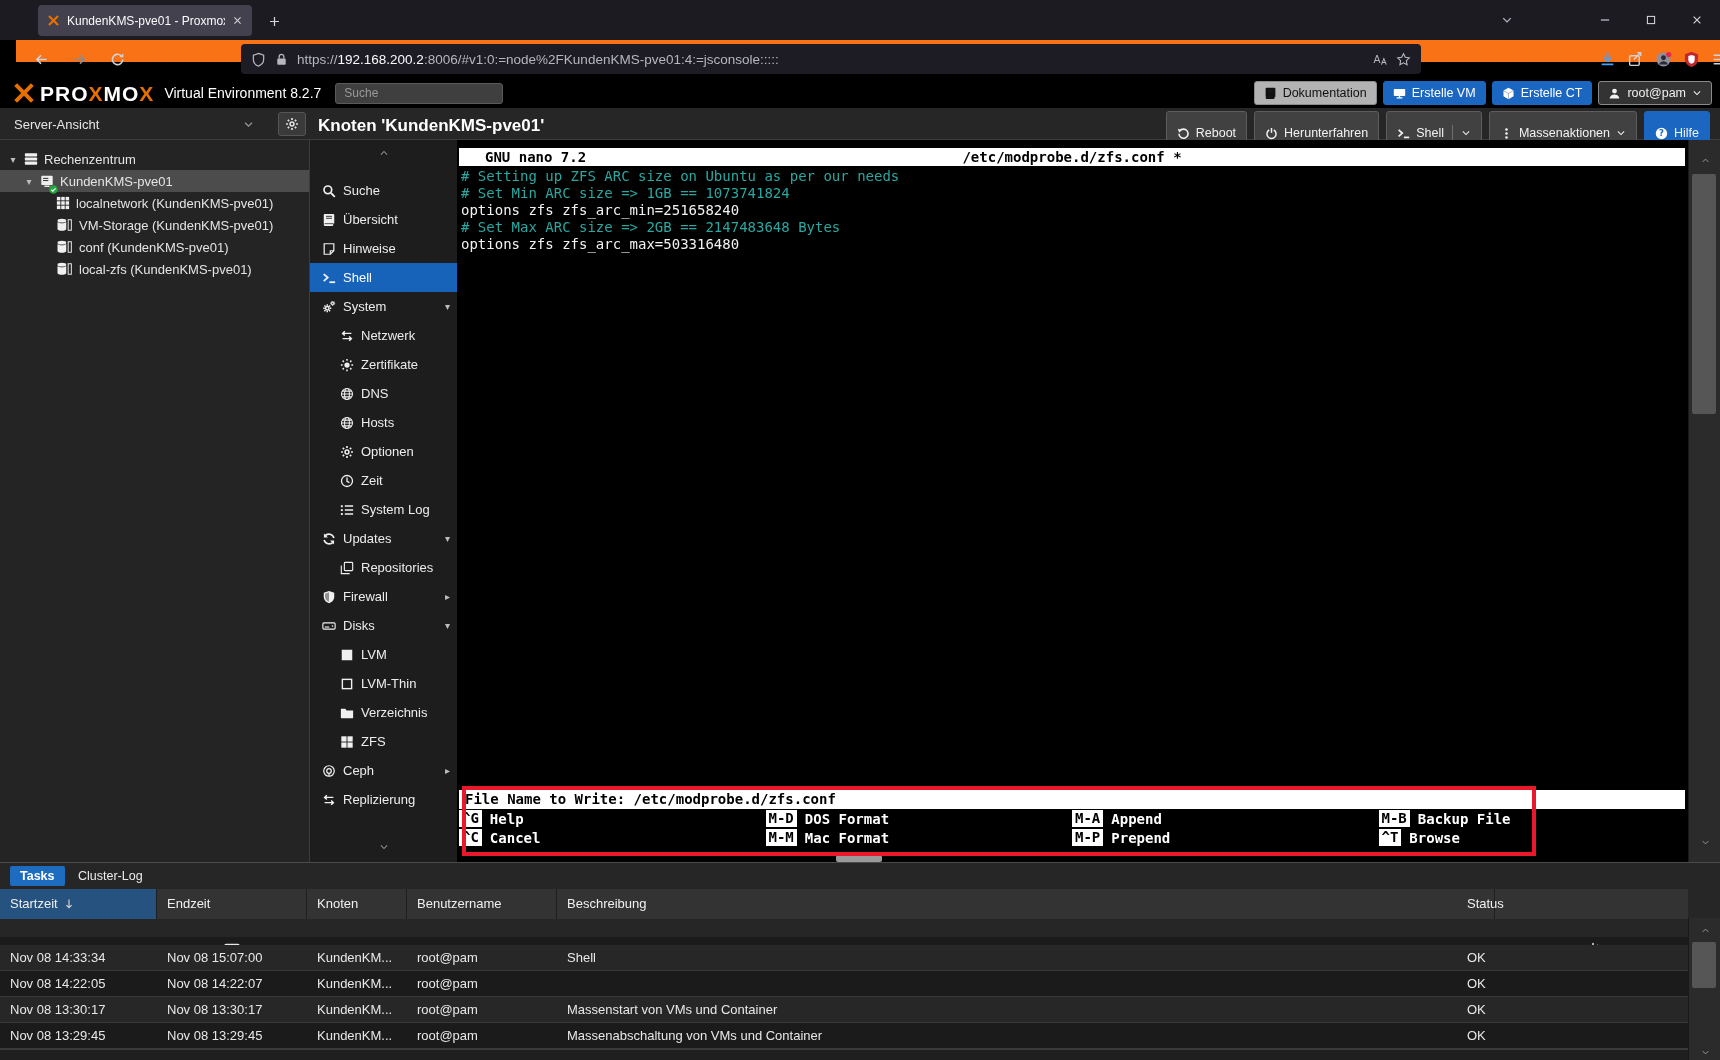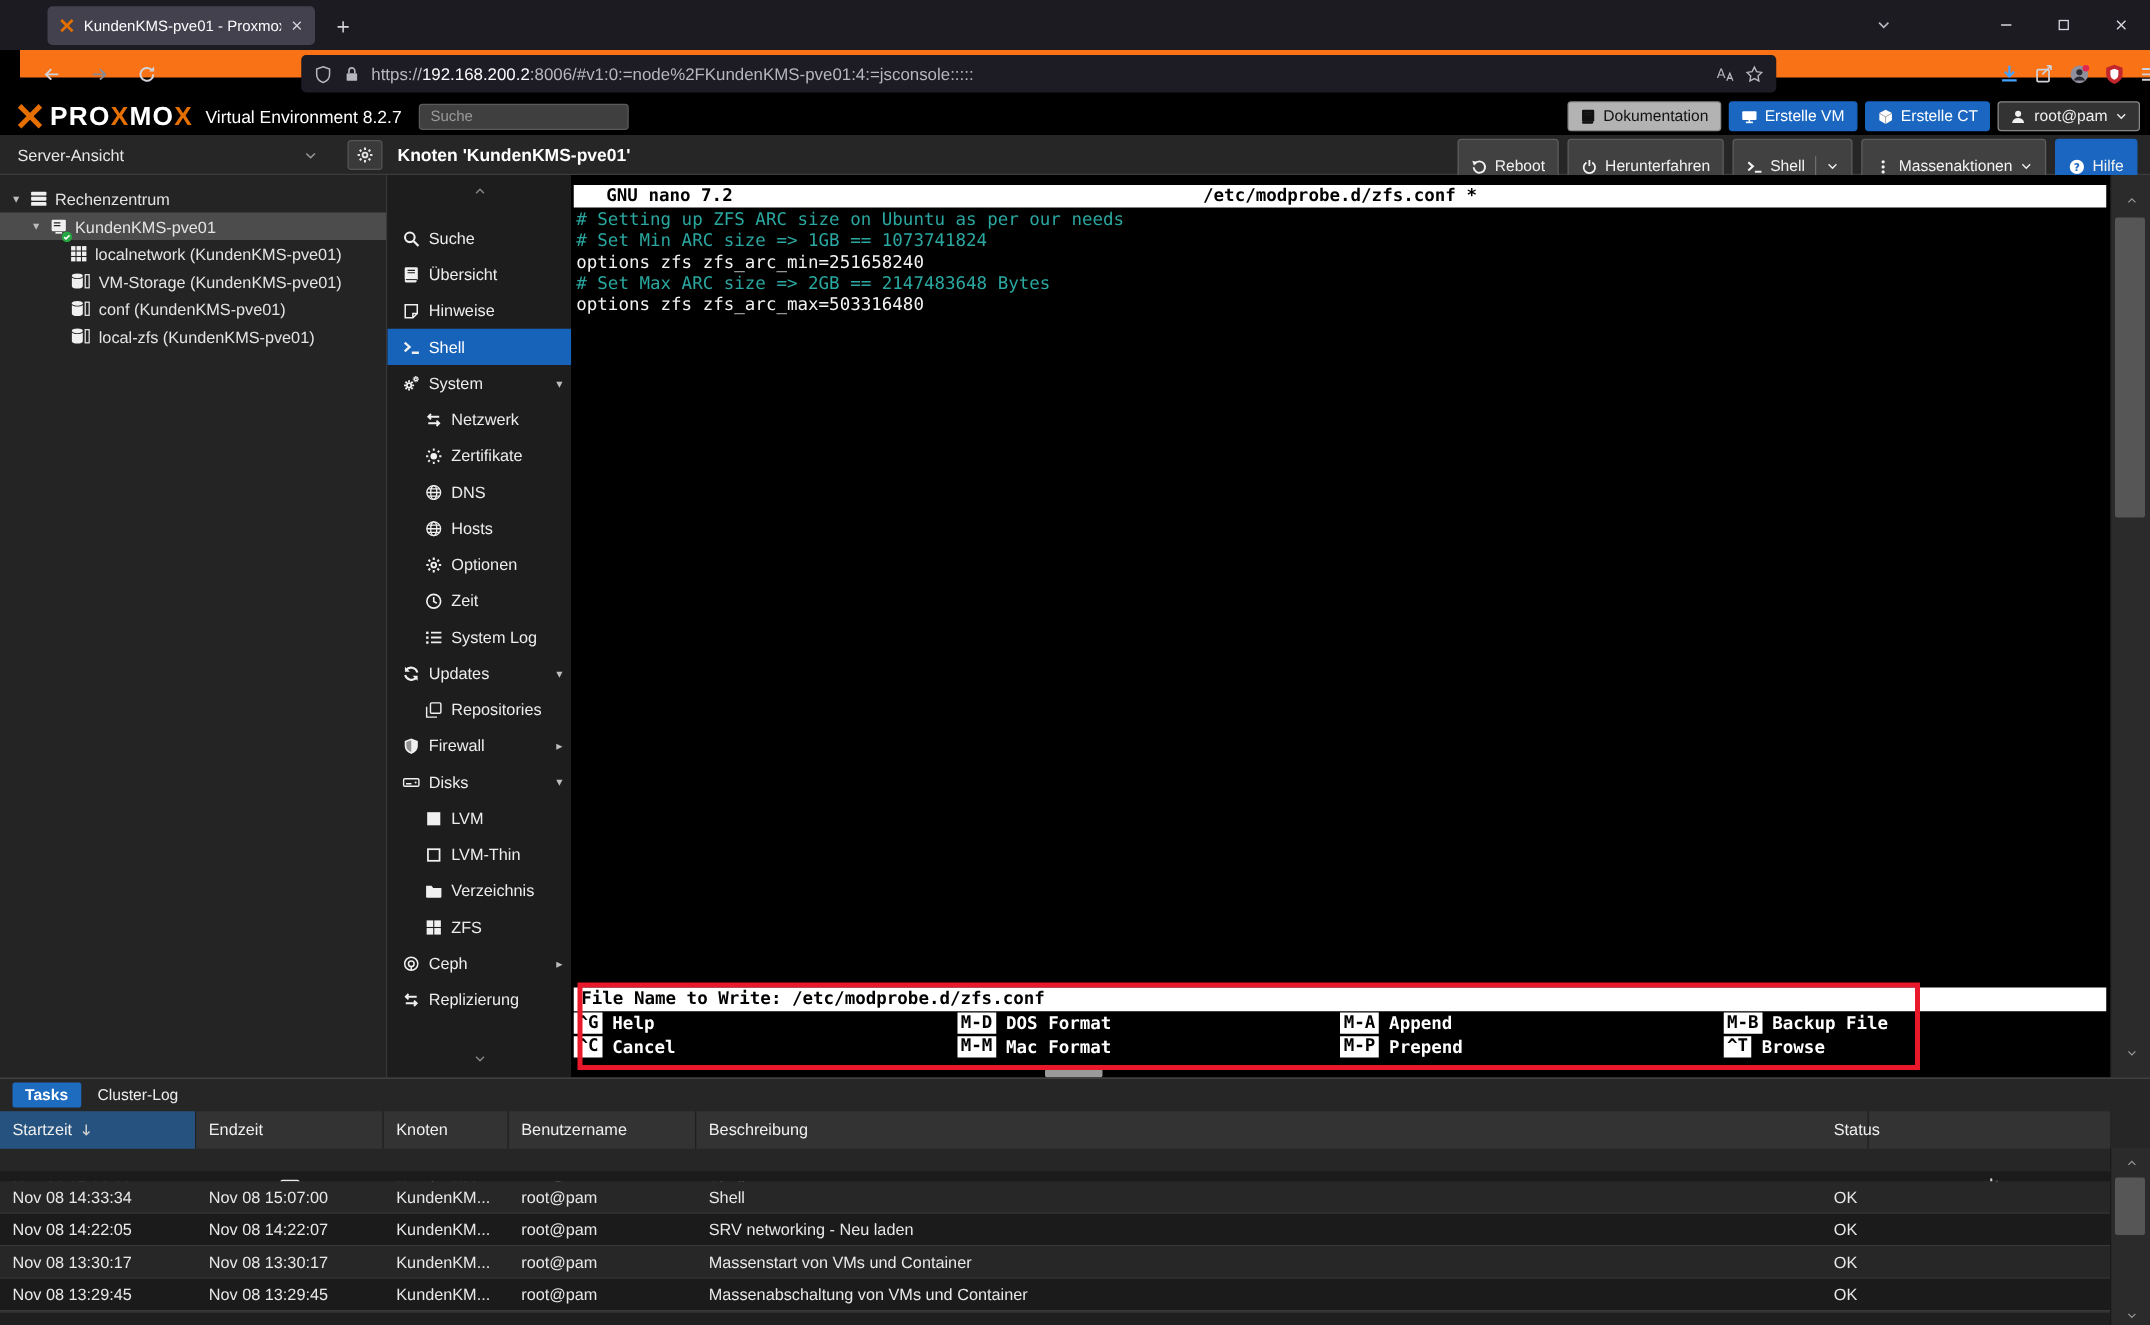--- a/index.html
+++ b/index.html
@@ -57,21 +57,21 @@
   .hbtn.dark{background:#333;color:#f0f0f0;border:1px solid #8a8a8a;}
 
   
   .strip{position:absolute;left:0;top:108px;width:1720px;height:32px;background:#262626;border-bottom:1px solid #3c3c3c;
          box-sizing:border-box;}
   .view-select{position:absolute;left:8px;top:5px;width:252px;height:22px;color:#e6e6e6;font-size:13px;display:flex;
          align-items:center;justify-content:space-between;padding:0 6px;box-sizing:border-box;}
   .view-select .ic{width:11px;height:11px;color:#9a9a9a;}
   .gearbtn{position:absolute;left:278px;top:4px;width:28px;height:24px;background:#3a3a3a;border:1px solid #555;
          border-radius:3px;display:flex;align-items:center;justify-content:center;color:#e6e6e6;box-sizing:border-box;}
-  .node-title{position:absolute;left:318px;top:8px;color:#fff;font-size:14px;font-weight:bold;}
+  .node-title{position:absolute;left:318px;top:8px;color:#fff;font-size:17px;font-weight:bold;}
   .tool-right{position:absolute;right:10px;top:3px;display:flex;gap:7px;}
   .tbtn{height:44px;display:flex;align-items:center;gap:6px;padding:0 10px;background:#414141;border:1px solid #5d5d5d;
         border-radius:3px;color:#f2f2f2;font-size:12.5px;box-sizing:border-box;}
   .tbtn .ic{width:13px;height:13px;}
   .tbtn.blue{background:#1a66c0;border-color:#1a66c0;}
   .tbtn .divider{width:1px;height:16px;background:#6e6e6e;margin:0 2px;}
   .tbtn .carr{width:10px;height:10px;}
 
   
   .tree-panel{position:absolute;left:0;top:140px;width:310px;height:722px;background:#242424;
@@ -874,21 +874,20 @@
       <div class="td col-n">KundenKM...</div>
       <div class="td col-u">root@pam</div>
       <div class="td col-d">Shell</div>
       <div class="td col-st">OK</div>
     </div>
     <div class="trow odd" style="top:108px">
       <div class="td col-s">Nov 08 14:22:05</div>
       <div class="td col-e">Nov 08 14:22:07</div>
       <div class="td col-n">KundenKM...</div>
       <div class="td col-u">root@pam</div>
-      <div class="td col-d">SRV networking - Neu laden</div>
       <div class="td col-st">OK</div>
     </div>
     <div class="trow even" style="top:134px">
       <div class="td col-s">Nov 08 13:30:17</div>
       <div class="td col-e">Nov 08 13:30:17</div>
       <div class="td col-n">KundenKM...</div>
       <div class="td col-u">root@pam</div>
       <div class="td col-d">Massenstart von VMs und Container</div>
       <div class="td col-st">OK</div>
     </div>

